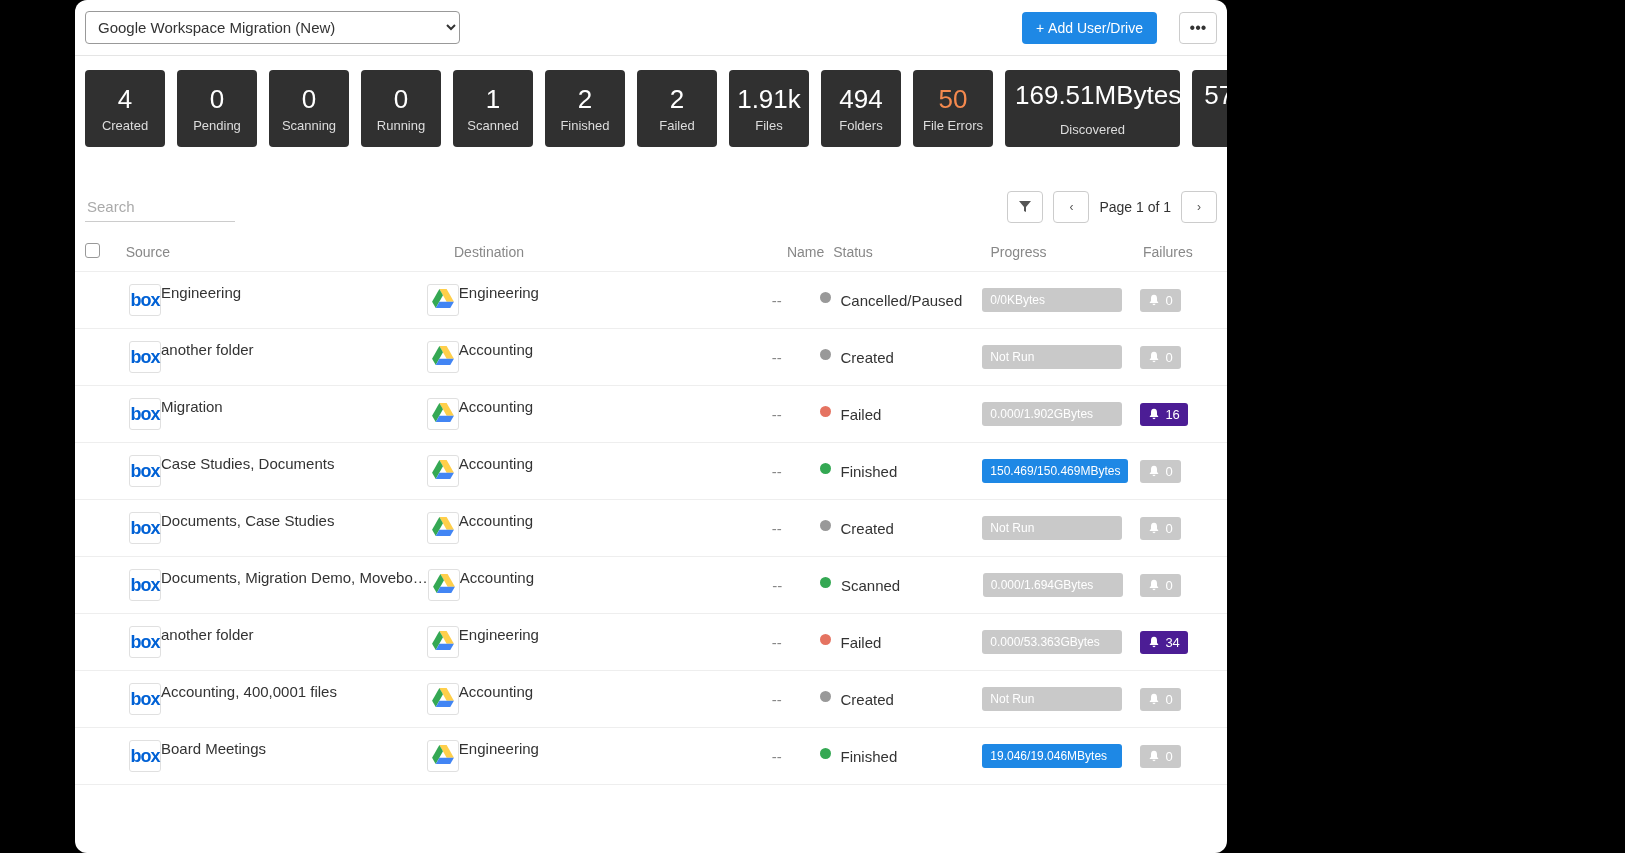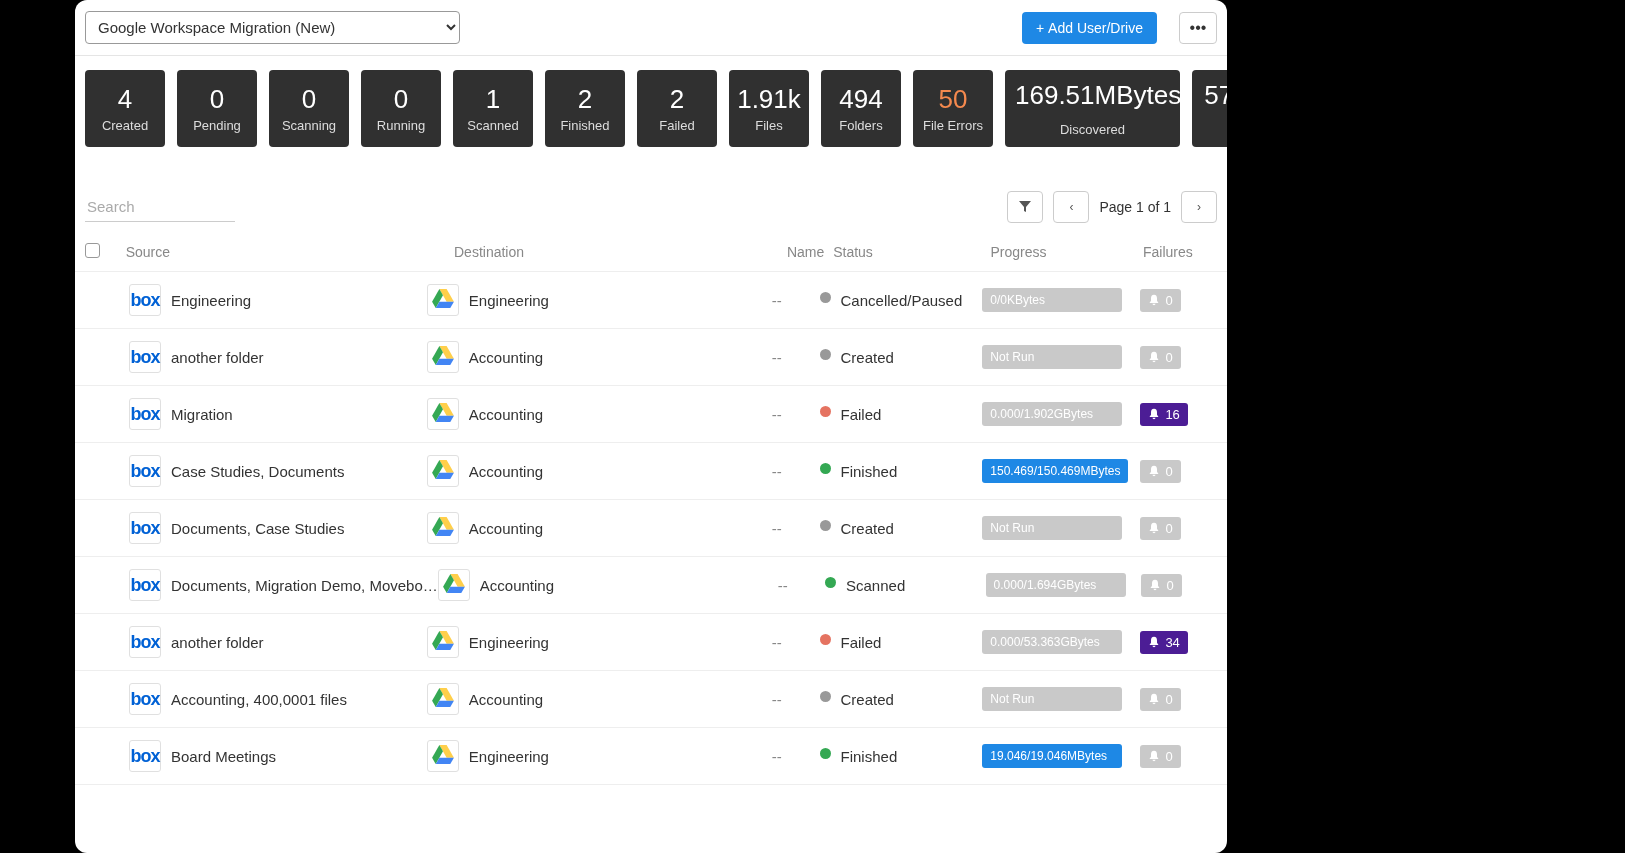--- a/index.html
+++ b/index.html
@@ -33,21 +33,21 @@
 .col-check { width: 44px; }
 .col-source { width: 355px; }
 .col-dest { width: 360px; }
 .col-name { width: 50px; }
 .col-status { width: 170px; }
 .col-progress { width: 165px; }
 .col-failures { width: 80px; }
 .checkbox { width: 15px; height: 15px; border: 1.5px solid #999; border-radius: 3px; display: inline-block; }
 .tbody { }
 .row { display: flex; align-items: center; padding: 12px 10px; border-bottom: 1px solid #eee; font-size: 15px; color: #333; }
-.cell-source, .cell-dest { display: flex; align-items: center; gap: 10px; }
+.cell-source, .cell-dest { display: flex; }
 .cell-source { width: 355px; padding-left: 44px; }
 .cell-dest { width: 360px; }
 .cell-name { width: 50px; color: #888; }
 .cell-status { width: 170px; display: flex; align-items: flex-start; gap: 10px; }
 .cell-progress { width: 165px; }
 .cell-failures { width: 80px; }
 .icon-box { width: 32px; height: 32px; border: 1px solid #e0e0e0; border-radius: 3px; display: flex; align-items: center; justify-content: center; background: #fff; flex-shrink: 0; }
 .source-text, .dest-text { white-space: nowrap; overflow: hidden; text-overflow: ellipsis; max-width: 270px; }
 .status-dot { width: 11px; height: 11px; border-radius: 50%; flex-shrink: 0; }
 .status-dot.gray { background: #999; }

